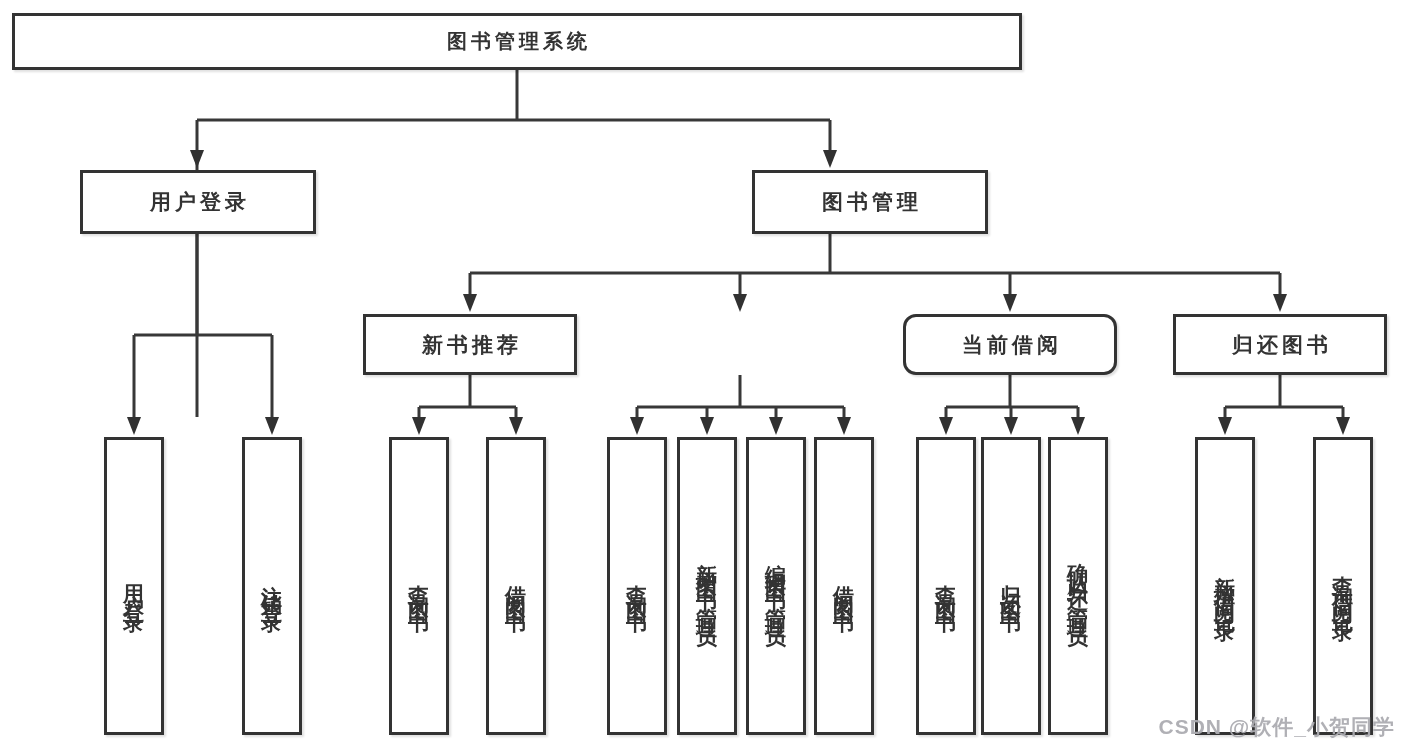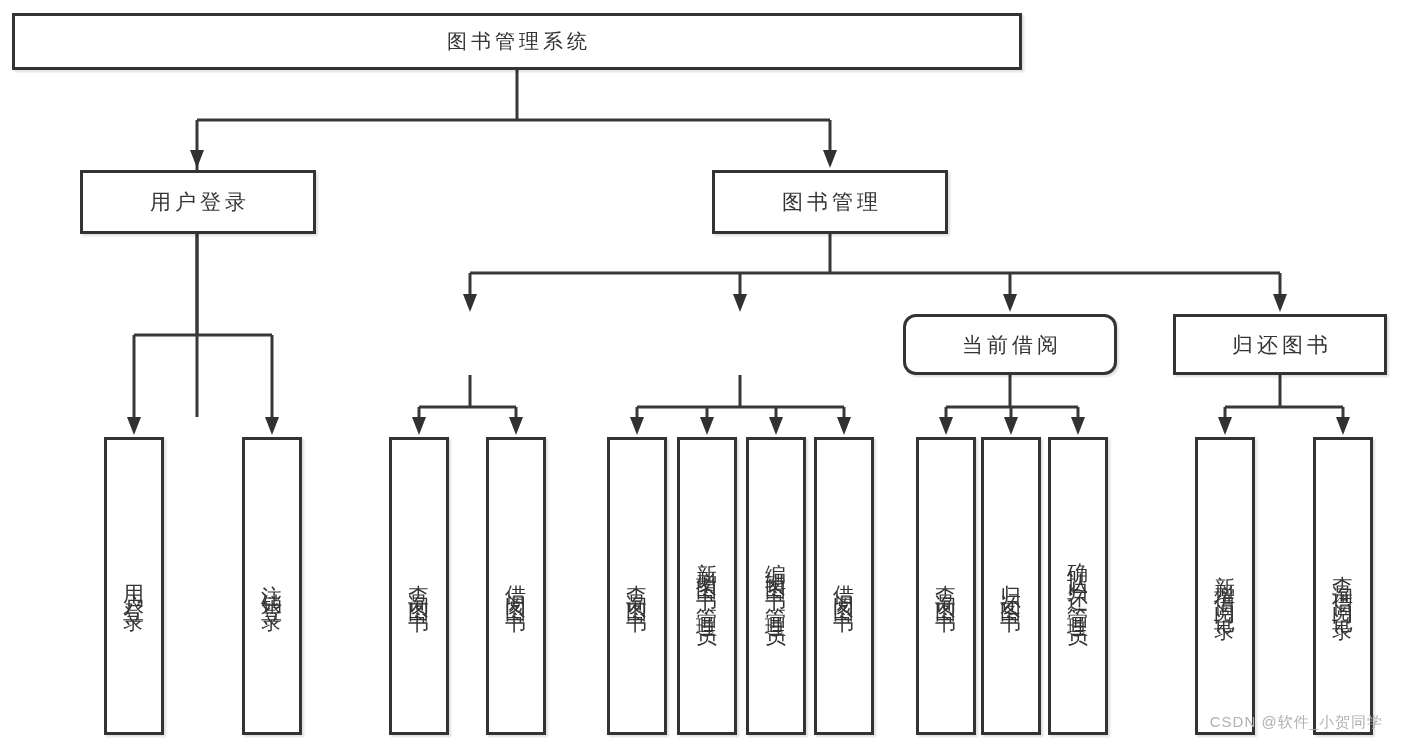--- a/index.html
+++ b/index.html
@@ -3,20 +3,21 @@
 <meta charset="utf-8">
 <style>
   html, body { margin: 0; padding: 0; background: #ffffff; }
   #canvas {
     position: relative;
     width: 1405px;
     height: 747px;
     background: #ffffff;
     font-family: "Liberation Sans", "DejaVu Sans", sans-serif;
     overflow: hidden;
+    font-weight: bold;
   }
   #connectors {
     position: absolute;
     left: 0; top: 0;
     width: 1405px; height: 747px;
   }
   .box {
     position: absolute;
     background: #ffffff;
     border: 3px solid #333333;
@@ -42,23 +43,23 @@
   .v-label {
     writing-mode: vertical-rl;
     text-orientation: mixed;
     font-size: 21px;
     line-height: 1;
     letter-spacing: 9px;
     max-height: 288px;
   }
   .watermark {
     position: absolute;
-    right: 22px;
+    right: 10px;
     top: 713px;
-    font-size: 15px;
+    font-size: 21px;
     letter-spacing: 1px;
     color: rgba(172, 172, 177, 0.95);
     z-index: 5;
     white-space: nowrap;
   }
   .line { stroke: #383838; stroke-width: 3; fill: none; }
   .head { fill: #313131; stroke: none; }
 </style>
 </head>
 <body>
@@ -115,24 +116,27 @@
     </g>
   </svg>
 
   <div class="box root">
     <span class="h-label">图书管理系统</span>
   </div>
 
   <div class="box l2" style="left:80px;">
     <span class="h-label">用户登录</span>
   </div>
-  <div class="box l2" style="left:712px;">
+  <div class="box l2" style="left:752px;">
     <span class="h-label">图书管理</span>
   </div>
 
+  <div class="box l3" style="left:363px;">
+    <span class="h-label">新书推荐</span>
+  </div>
   <div class="box l3" style="left:903px;border-radius:13px;">
     <span class="h-label">当前借阅</span>
   </div>
   <div class="box l3" style="left:1173px;">
     <span class="h-label">归还图书</span>
   </div>
 
   <div class="box leaf" style="left:104px;">
     <span class="v-label">用户登录</span>
   </div>

